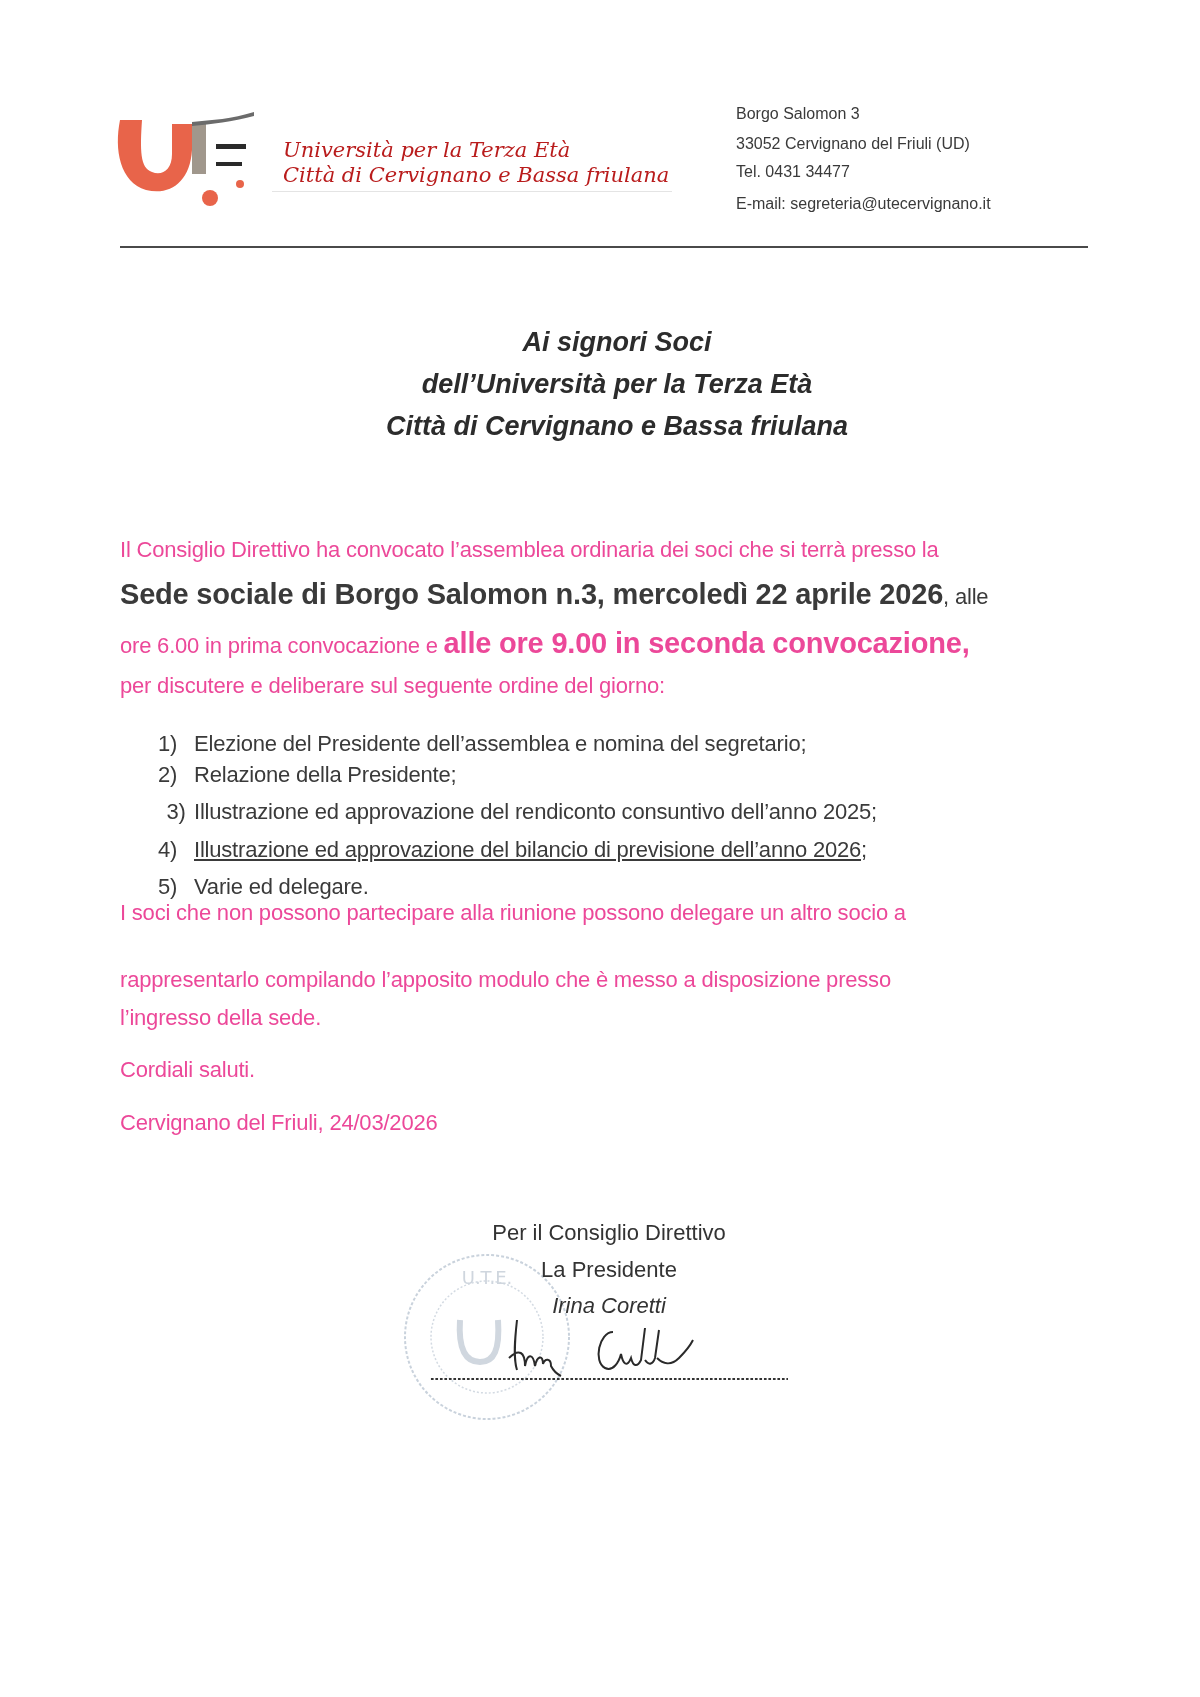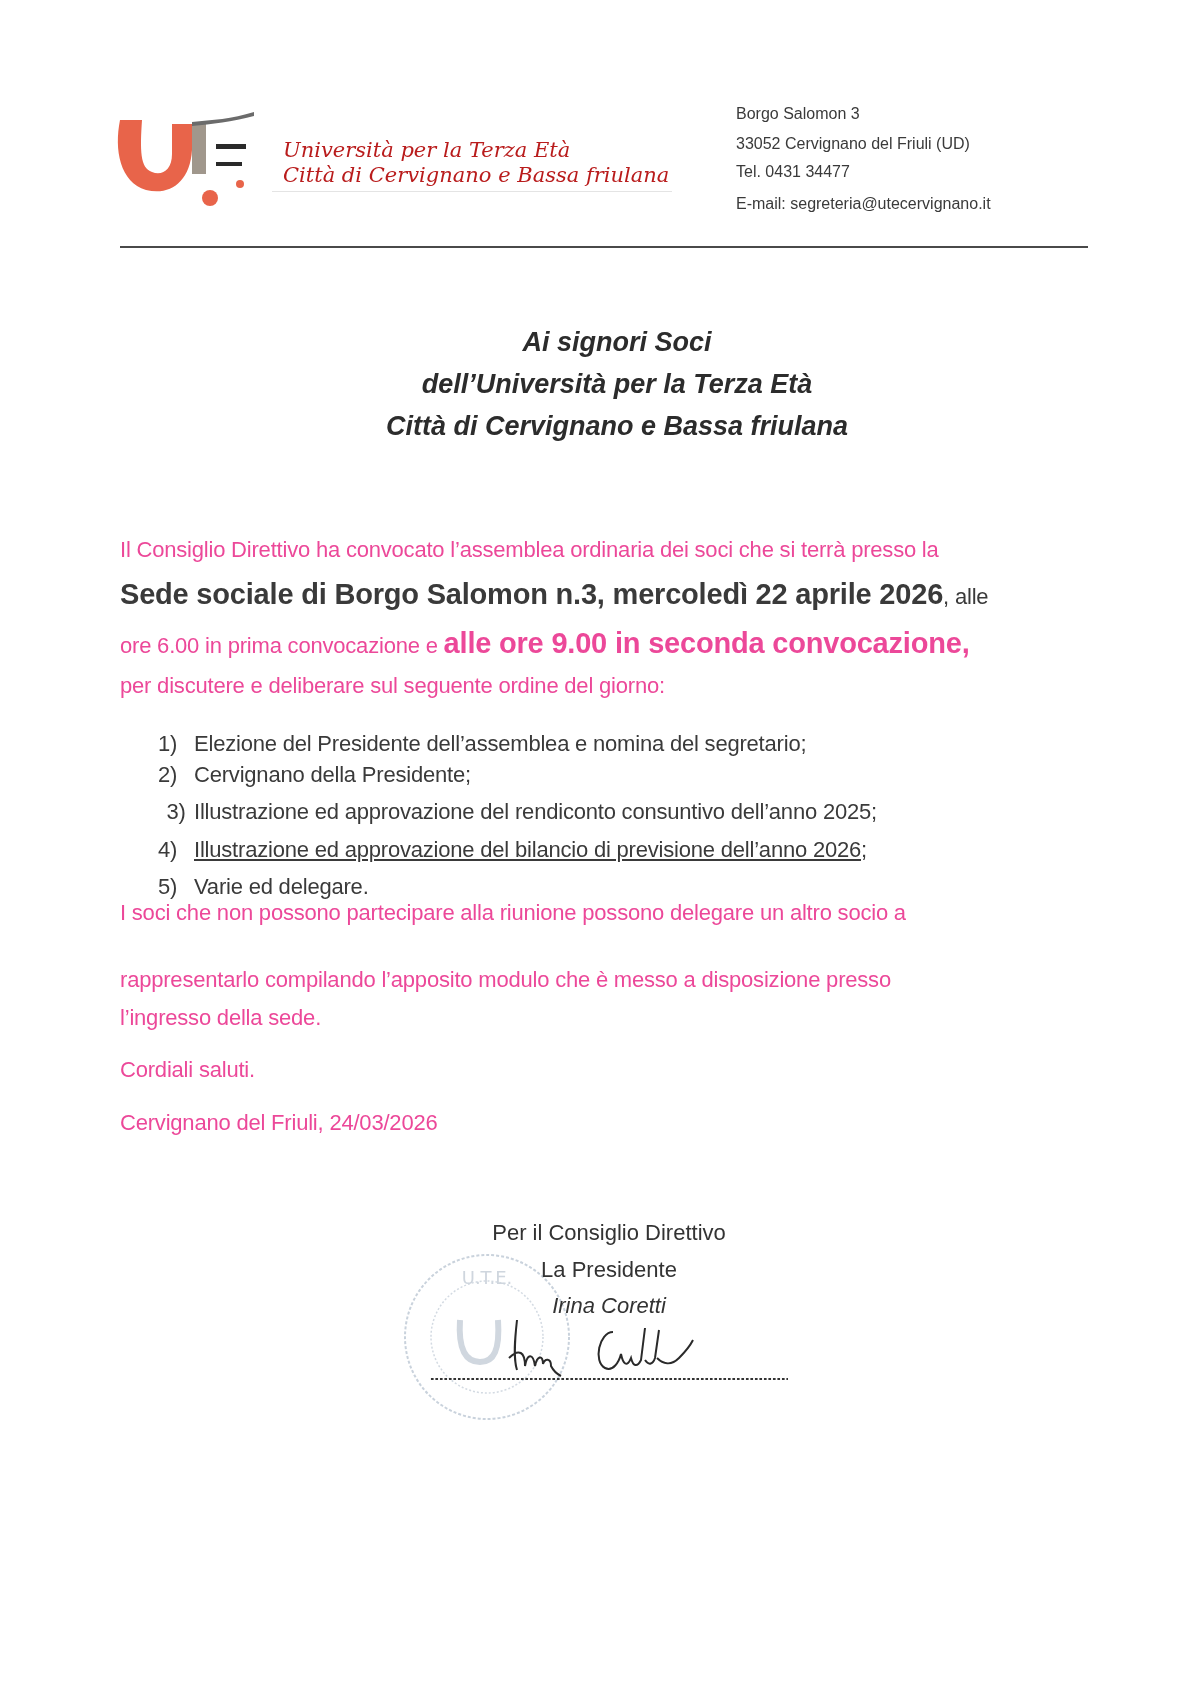--- a/index.html
+++ b/index.html
@@ -74,21 +74,21 @@
 <div id="g1" class="abs greet">Ai signori Soci</div>
 <div id="g2" class="abs greet">dell’Università per la Terza Età</div>
 <div id="g3" class="abs greet">Città di Cervignano e Bassa friulana</div>
 
 <div id="p1" class="abs body-line cond">Il Consiglio Direttivo ha convocato l’assemblea ordinaria dei soci che si terrà presso la</div>
 <div id="p2" class="abs body-line cond"><span>Sede sociale di Borgo Salomon n.3, mercoledì 22 aprile 2026</span><span class="small">, alle</span></div>
 <div id="p3" class="abs body-line cond"><span>ore 6.00 in prima convocazione e </span><span class="big">alle ore 9.00 in seconda convocazione</span><span class="big">,</span></div>
 <div id="p4" class="abs body-line cond">per discutere e deliberare sul seguente ordine del giorno:</div>
 
 <div id="a1" class="abs agenda cond"><span class="num">1)</span><span>Elezione del Presidente dell’assemblea e nomina del segretario;</span></div>
-<div id="a2" class="abs agenda cond"><span class="num">2)</span><span>Cervignano della Presidente;</span></div>
+<div id="a2" class="abs agenda cond"><span class="num">2)</span><span>Relazione della Presidente;</span></div>
 <div id="a3" class="abs agenda cond"><span class="num">3)</span><span>Illustrazione ed approvazione del rendiconto consuntivo dell’anno 2025;</span></div>
 <div id="a4" class="abs agenda cond"><span class="num">4)</span><span>Illustrazione ed approvazione del bilancio di previsione dell’anno 2026;</span></div>
 <div id="a5" class="abs agenda cond"><span class="num">5)</span><span>Varie ed delegare.</span></div>
 
 <div id="d1" class="abs body-line cond">I soci che non possono partecipare alla riunione possono delegare un altro socio a</div>
 <div id="d2" class="abs body-line cond">rappresentarlo compilando l’apposito modulo che è messo a disposizione presso</div>
 <div id="d3" class="abs body-line cond">l’ingresso della sede.</div>
 <div id="closing" class="abs body-line cond">Cordiali saluti.</div>
 <div id="dateline" class="abs body-line cond">Cervignano del Friuli, 24/03/2026</div>
 

